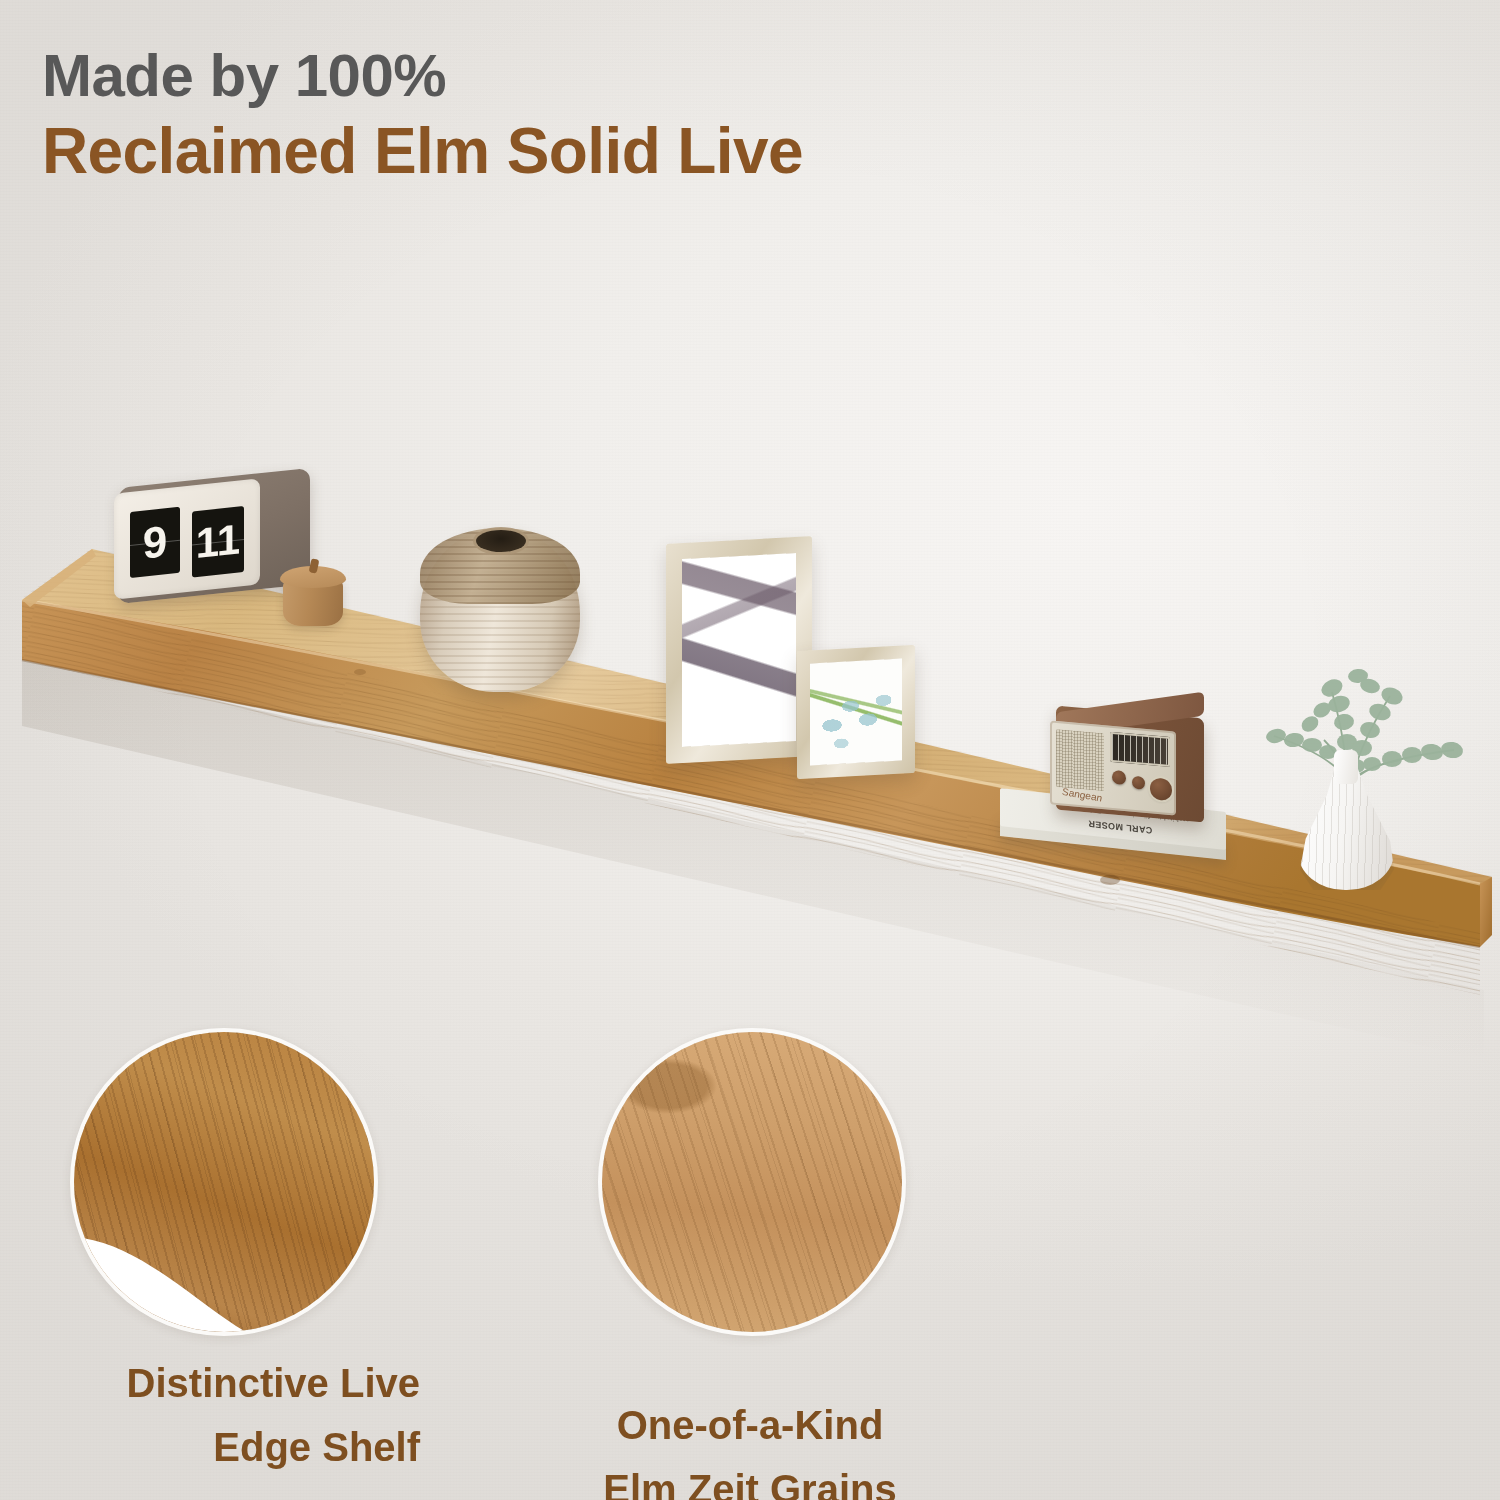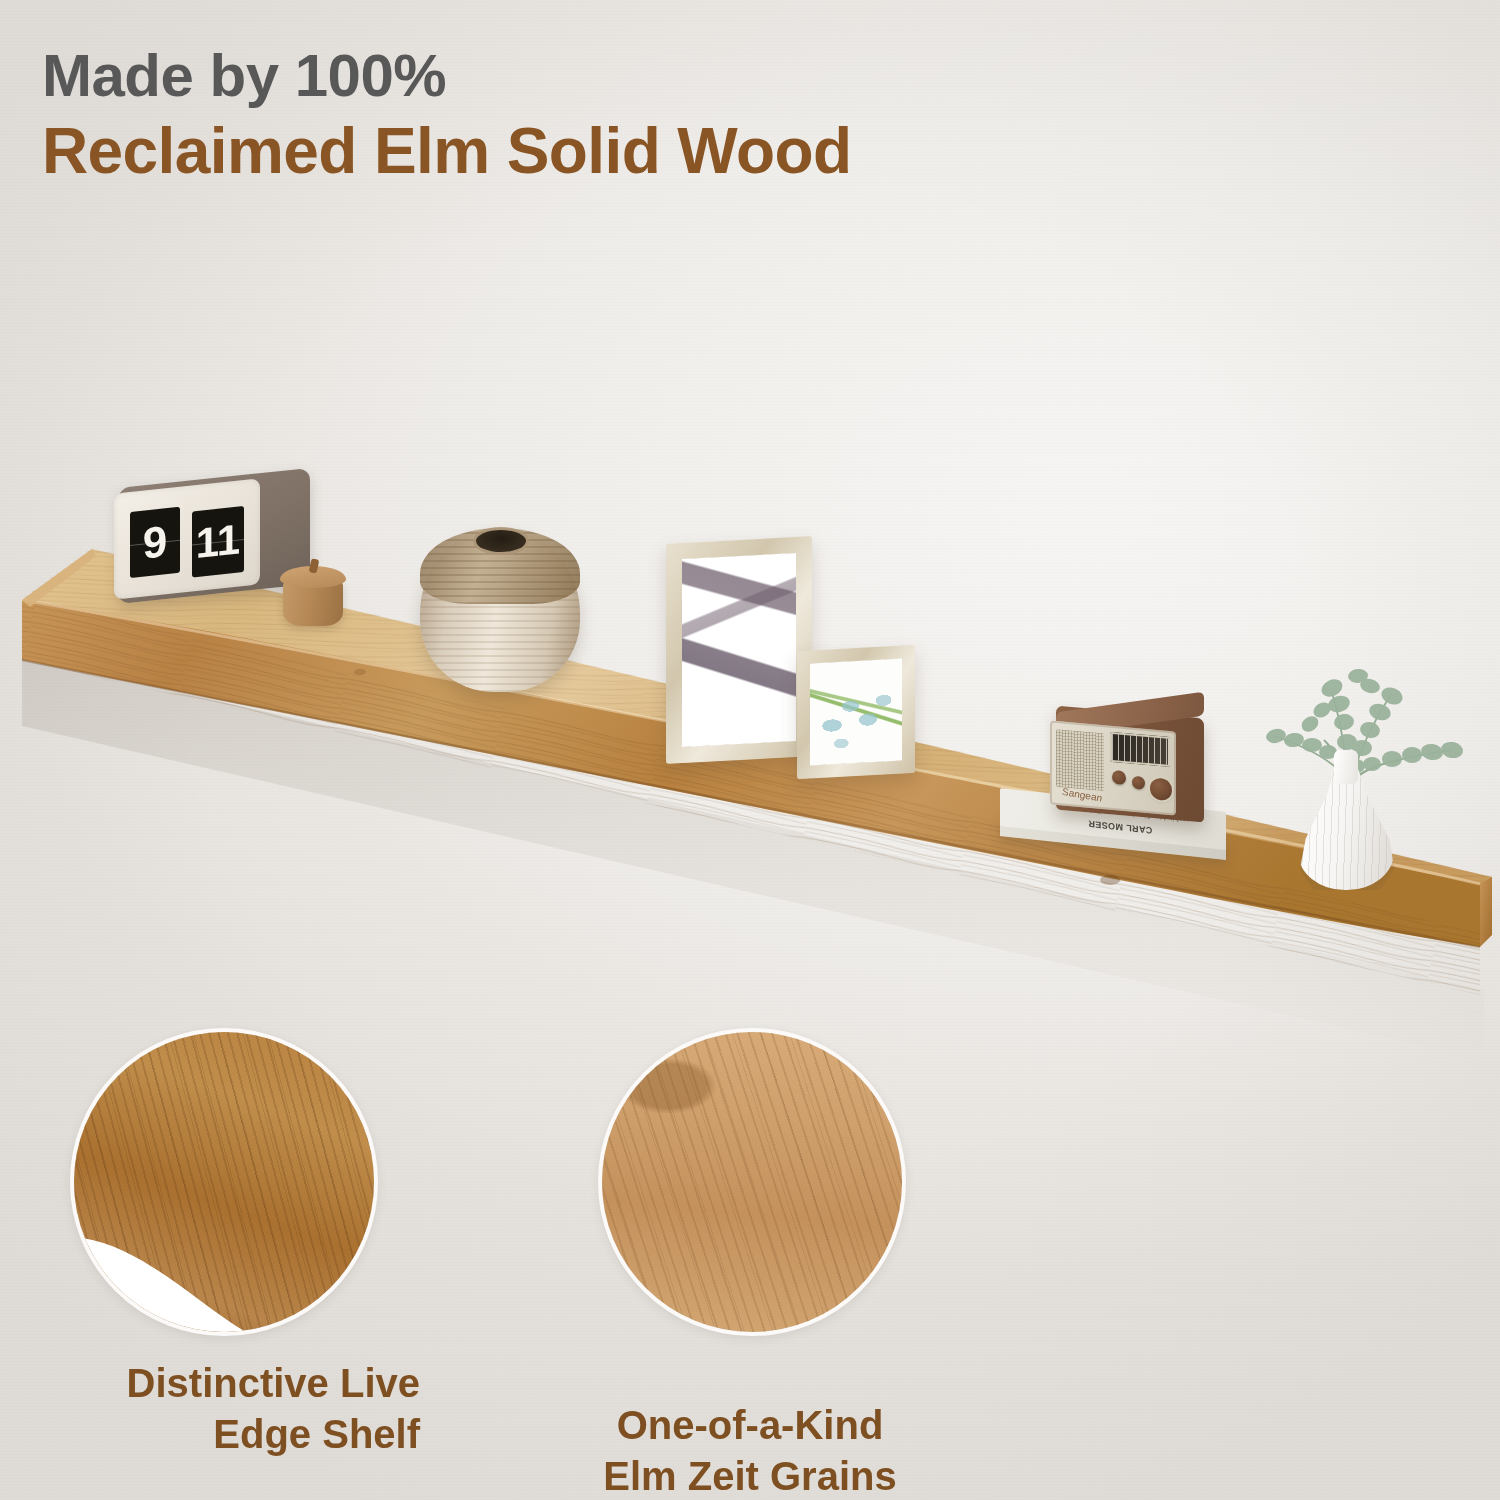--- a/index.html
+++ b/index.html
@@ -335,34 +335,34 @@
     position: absolute;
     z-index: 40;
     color: #7e4f20;
     font-size: 40px;
     font-weight: 600;
     line-height: 1.28;
     text-align: center;
   }
   .caption-left { left: 20px; top: 1358px; width: 400px; text-align: right; }
   .caption-right { left: 500px; top: 1400px; width: 500px; }
-  .caption .l2 { display: block; }
+  .caption .l2 { display: block; margin-top: 13px; }
 </style>
 </head>
 <body>
 
 <div id="page">
 
   <div class="wall"></div>
   <div class="wall-grain"></div>
   <div class="wall-vignette"></div>
 
   <div class="headline">
     <div class="headline-1">Made by 100%</div>
-    <div class="headline-2">Reclaimed Elm Solid Wood</div>
+    <div class="headline-2">Reclaimed Elm Solid Live</div>
   </div>
 
   <div class="shelf-wrap">
     <svg class="shelf-svg" width="1500" height="1060" viewBox="0 0 1500 1060">
       <defs>
         <linearGradient id="topface" x1="0" y1="0" x2="1" y2="0.3">
           <stop offset="0%" stop-color="#e2c390"></stop>
           <stop offset="18%" stop-color="#d9b87f"></stop>
           <stop offset="42%" stop-color="#e6cb9e"></stop>
           <stop offset="66%" stop-color="#d3ad72"></stop>

